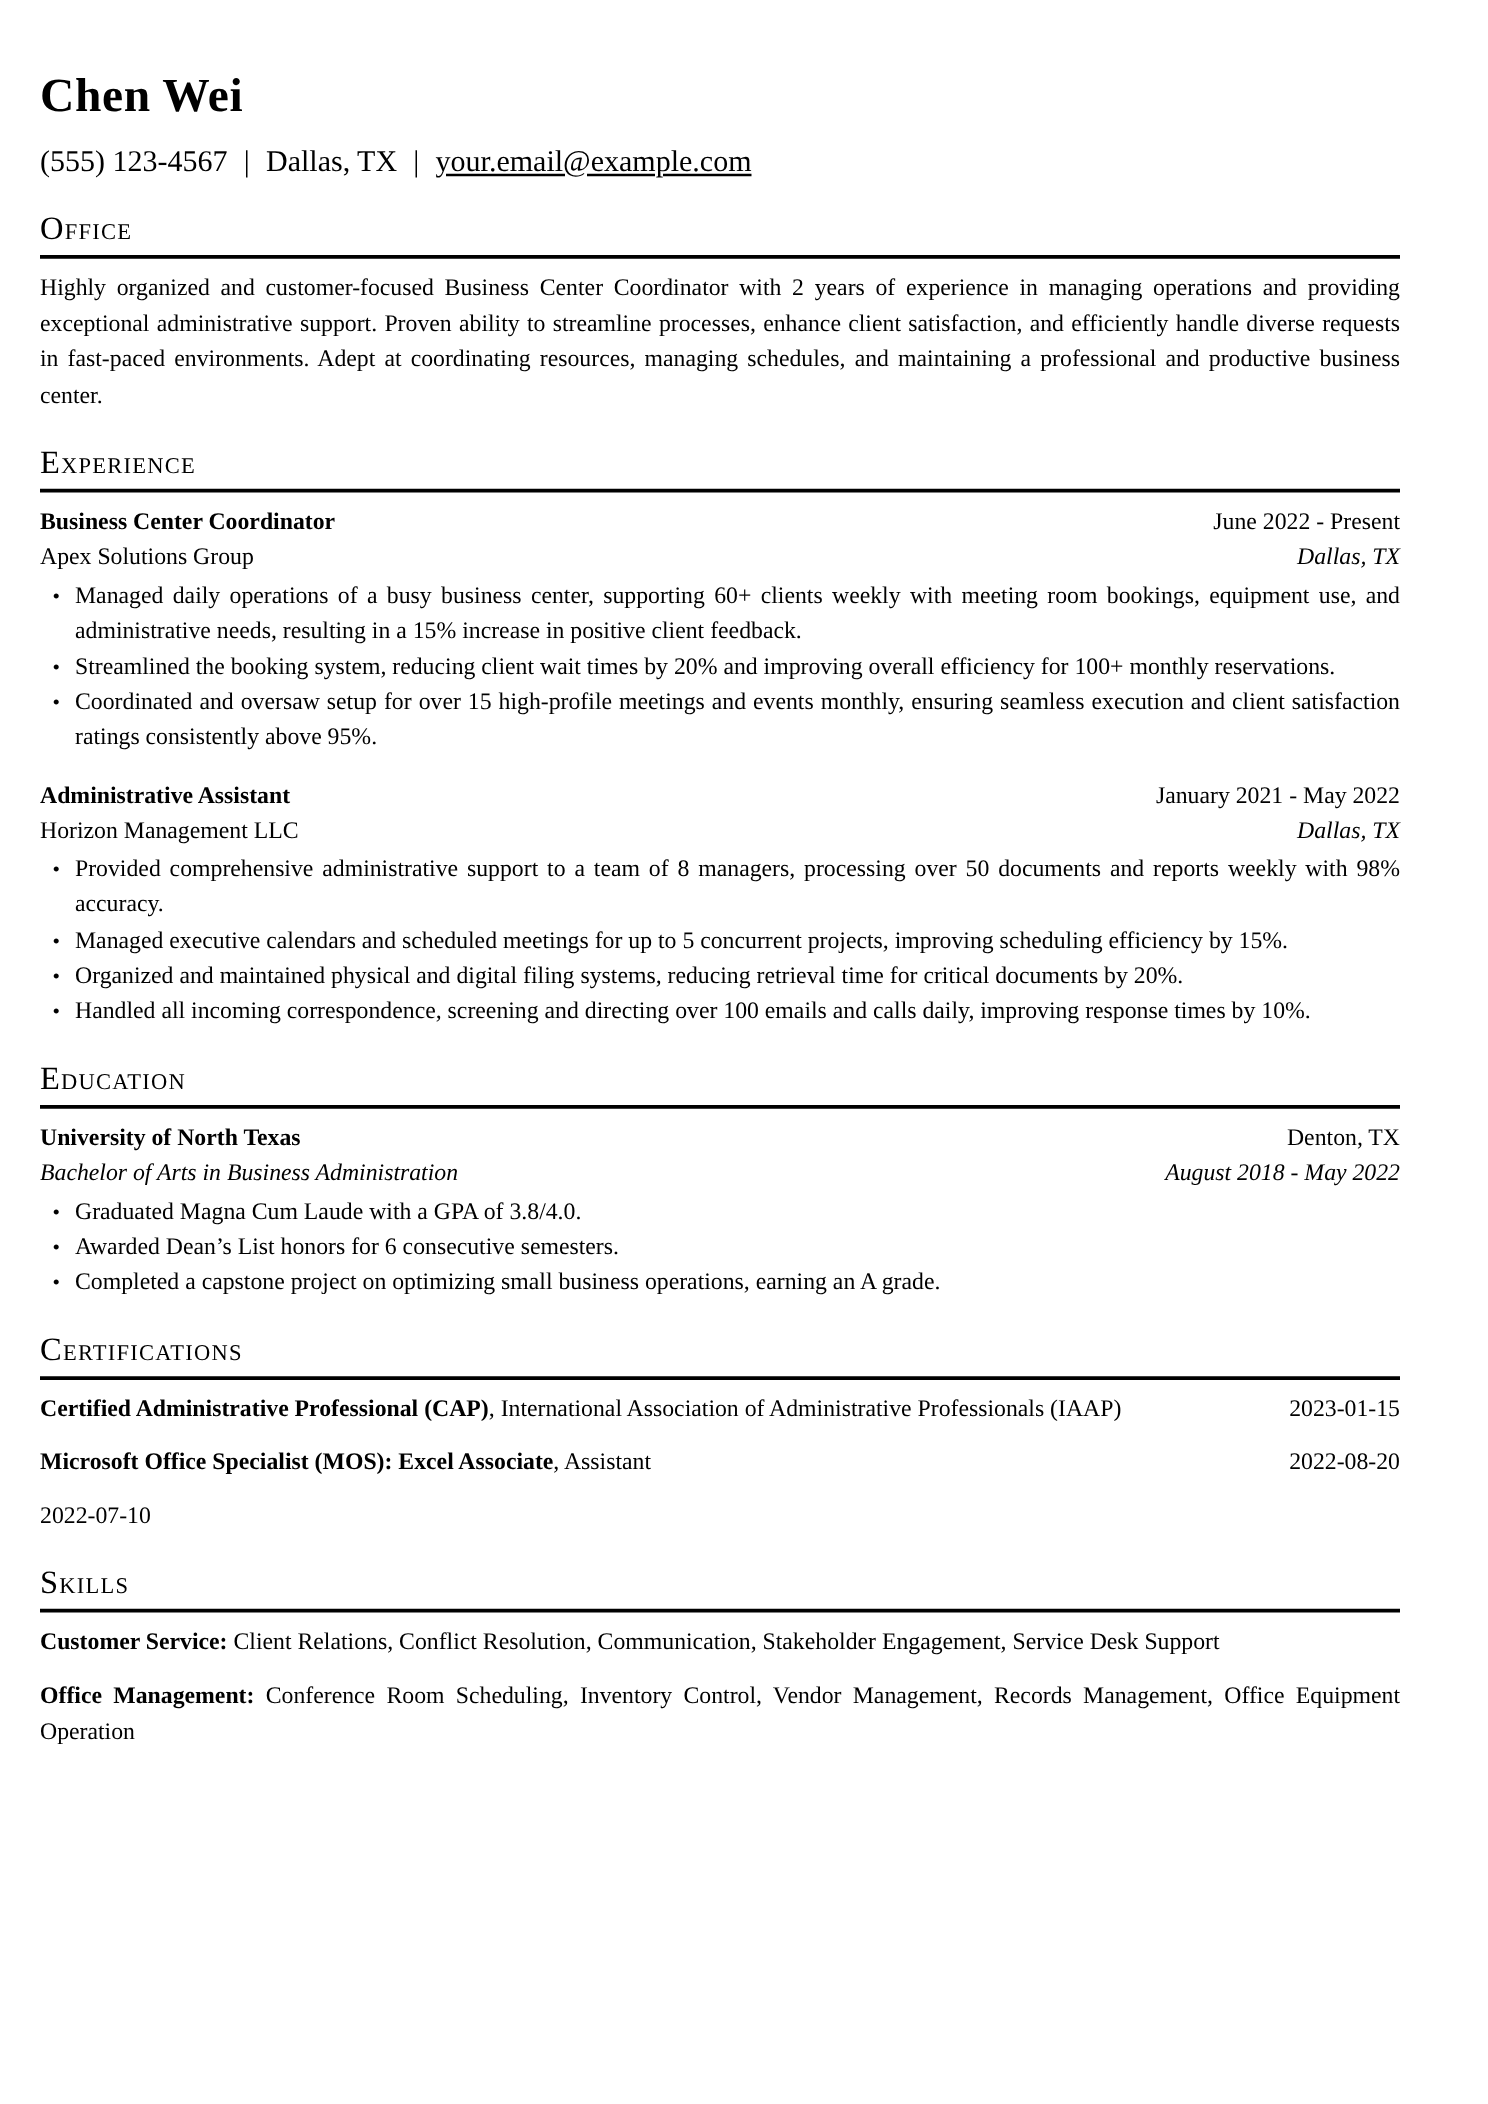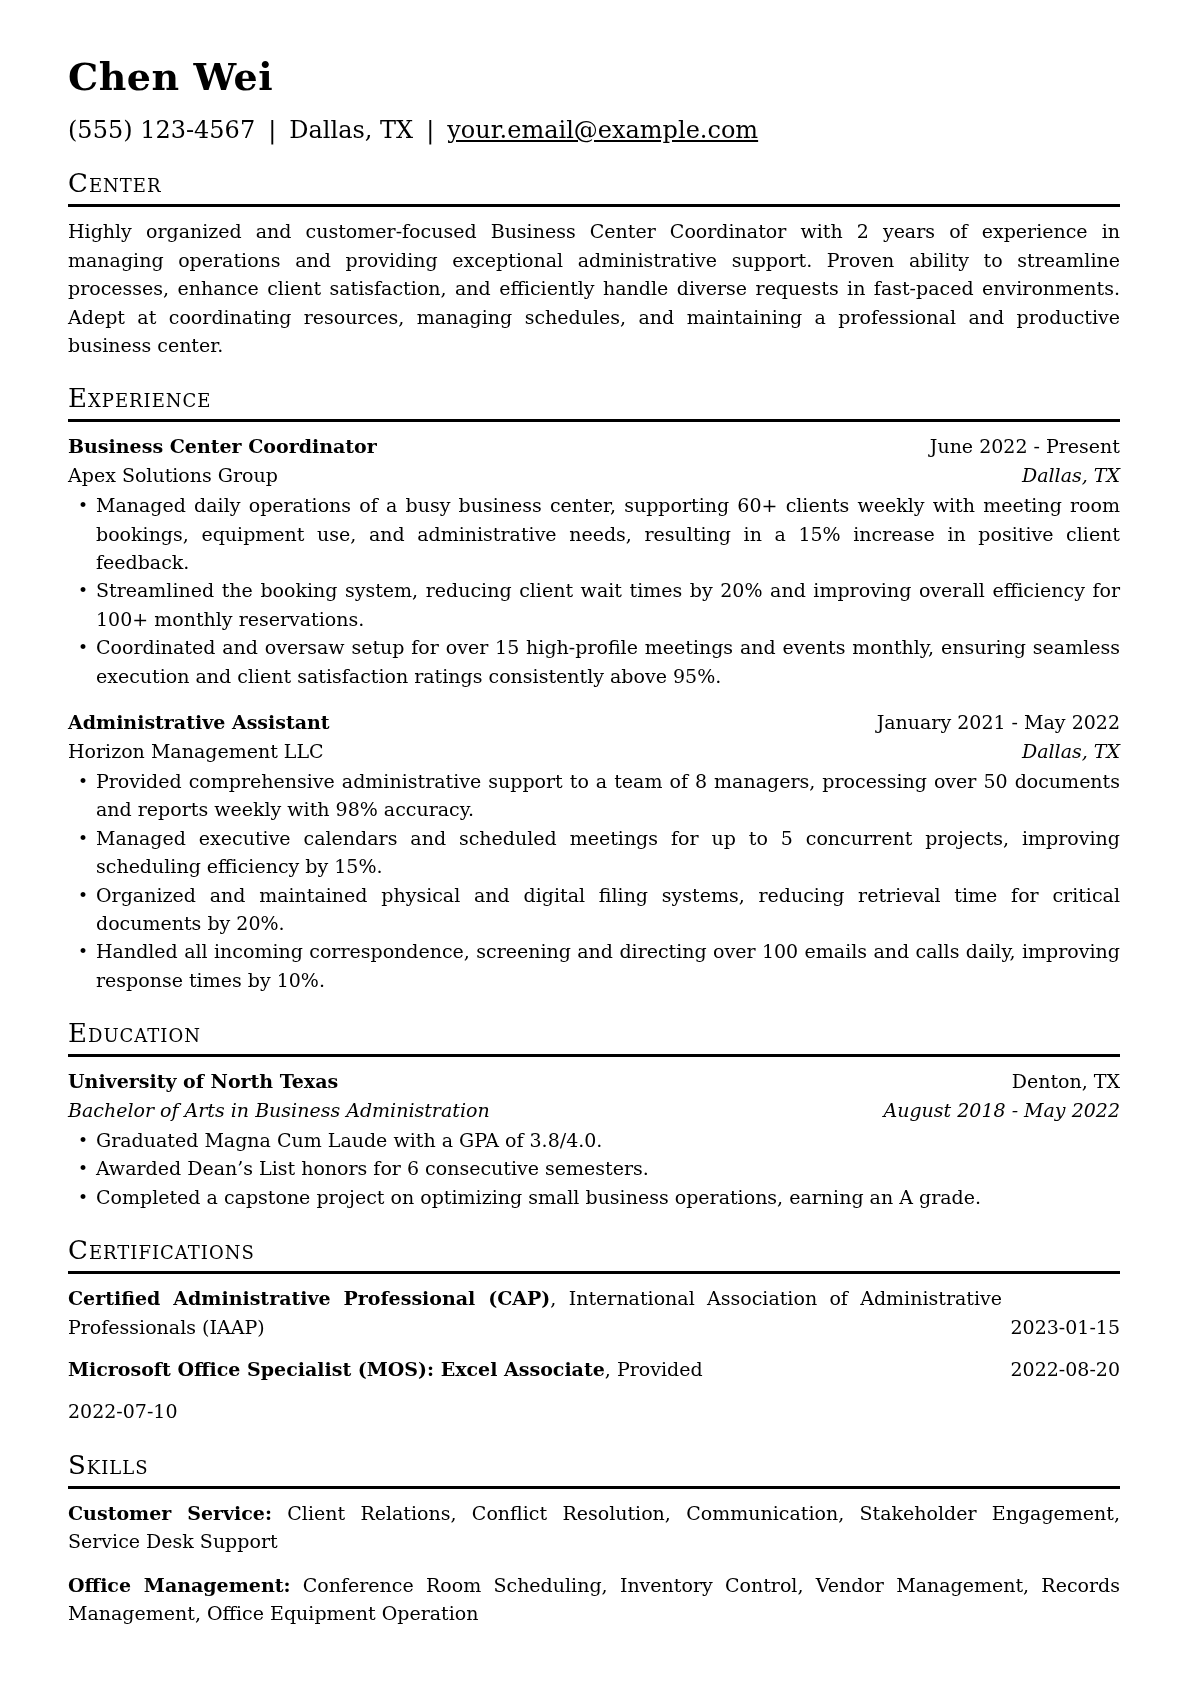--- a/index.html
+++ b/index.html
@@ -7,22 +7,23 @@
     width: 1190px;
     height: 1683px;
     background: #ffffff;
     color: #000000;
     font-family: "DejaVu Serif", serif;
     font-size: 19px;
     line-height: 28.4px;
     overflow: hidden;
   }
   .page {
-    padding: 54px 70px 0 68px;
+    padding: 54px 70px 0 32px;
     box-sizing: border-box;
+    font-family: Liberation Serif, serif;
   }
   
   .name {
     font-size: 38px;
     line-height: 46px;
     font-weight: bold;
     letter-spacing: 0.5px;
     margin: 0;
   }
   .contact {
@@ -80,21 +81,21 @@
 <div class="page">
 
   <header>
     <h1 class="name">Chen Wei</h1>
     <div class="contact">
       <span>(555) 123-4567</span><span class="sep">|</span><span>Dallas, TX</span><span class="sep">|</span><a class="email-link" href="#">your.email@example.com</a>
     </div>
   </header>
 
   <section>
-    <h2 class="sec-title">Center</h2>
+    <h2 class="sec-title">Office</h2>
     <p class="body-text">Highly organized and customer-focused Business Center Coordinator with 2 years of experience in managing operations and providing exceptional administrative support. Proven ability to streamline processes, enhance client satisfaction, and efficiently handle diverse requests in fast-paced environments. Adept at coordinating resources, managing schedules, and maintaining a professional and productive business center.</p>
   </section>
 
   <section>
     <h2 class="sec-title">Experience</h2>
 
     <div class="entry">
       <div class="row">
         <span class="bold">Business Center Coordinator</span>
         <span>June 2022 - Present</span>
@@ -152,21 +153,21 @@
 
     <div class="cert">
       <p class="cert-text has-right-date">
         <span class="bold">Certified Administrative Professional (CAP)</span><span>, </span><span>International Association of Administrative Professionals (IAAP)</span>
         <span class="cert-date-right">2023-01-15</span>
       </p>
     </div>
 
     <div class="cert">
       <p class="cert-text has-right-date">
-        <span class="bold">Microsoft Office Specialist (MOS): Excel Associate</span><span>, </span><span>Provided</span>
+        <span class="bold">Microsoft Office Specialist (MOS): Excel Associate</span><span>, </span><span>Assistant</span>
         <span class="cert-date-right">2022-08-20</span>
       </p>
     </div>
 
     <div class="cert">
       <p class="cert-date-line">2022-07-10</p>
     </div>
   </section>
 
   <section>

